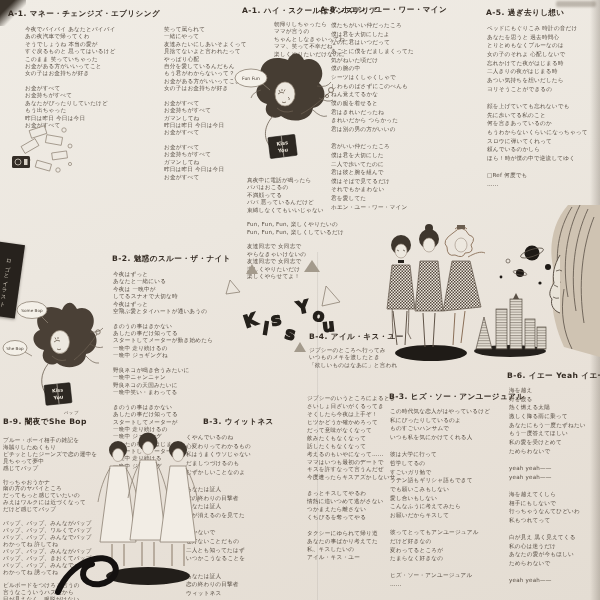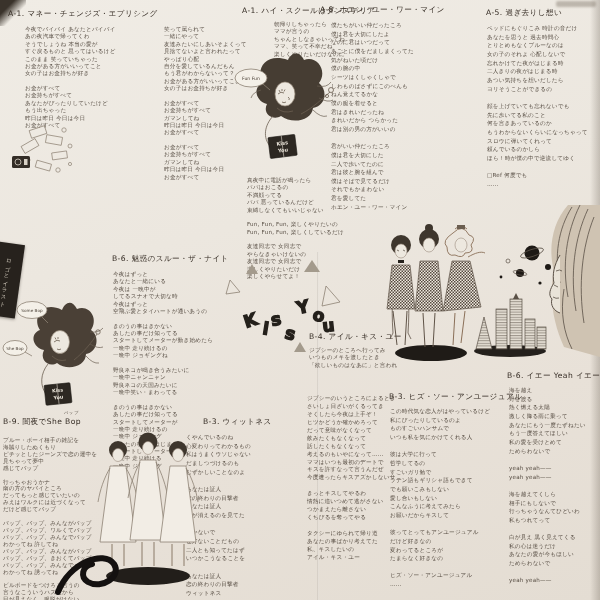--- a/index.html
+++ b/index.html
@@ -15,21 +15,21 @@
     background:linear-gradient(270deg,rgba(90,80,68,.28),rgba(90,80,68,0));}
   .fold-line{position:absolute;left:317px;top:252px;width:2px;height:348px;
     background:linear-gradient(90deg,rgba(70,60,50,.14),rgba(255,255,255,.25));}
   .credit-band{position:absolute;left:-6px;top:243px;width:26px;height:74px;
     background:#27221d;transform:rotate(8deg);box-shadow:0 1px 3px rgba(40,34,28,.5);
     display:flex;align-items:center;justify-content:center;}
   .credit-band span{writing-mode:vertical-rl;font-size:5.5px;color:#cfc8ba;letter-spacing:1px;}
   .catalog-smudge{position:absolute;left:556px;top:1px;width:40px;height:6px;
     background:rgba(110,100,88,.38);filter:blur(1px);border-radius:2px;}
   
-  .stitle{position:absolute;font-weight:normal;font-size:7.6px;color:#342b23;
+  .stitle{position:absolute;font-weight:bold;font-size:7.6px;color:#342b23;
     letter-spacing:.4px;white-space:nowrap;}
   .furigana{position:absolute;font-size:4px;color:#4a4037;letter-spacing:1px;}
   .lyr{position:absolute;font-size:5.6px;line-height:1.32;color:rgba(64,53,43,.88);
     white-space:pre-line;letter-spacing:.2px;}
   .lyr.tall{line-height:1.55;}
   svg{position:absolute;overflow:visible;}
   svg text{font-family:"DejaVu Sans",sans-serif;}
 </style>
 </head>
 <body>
@@ -141,21 +141,21 @@
 先に歩いてる私のこと
 何を言きあっているのか
 もうわからないくらいになっちゃって
 スロウに弾いてくれって
 頼んでいるのかしら
 ほら！時が僕の中で逆流してゆく
 
 □Ref 何度でも
 ……</div>
 
-  <div class="stitle" style="left:112px;top:254px">B-6. 魅惑のスルー・ザ・ナイト</div>
+  <div class="stitle" style="left:112px;top:254px">B-2. 魅惑のスルー・ザ・ナイト</div>
   <div class="lyr" style="left:113px;top:271px;width:118px">今夜はずっと
 あなたと一緒にいる
 今夜は 一晩中が
 してるスナオで大切な時
 今夜はずっと
 空飛ぶ愛とタイハートが通いあうの
 
 きのうの事はきかない
 あしたの事だけ知ってる
 スタートしてメーターが動き始めたら

